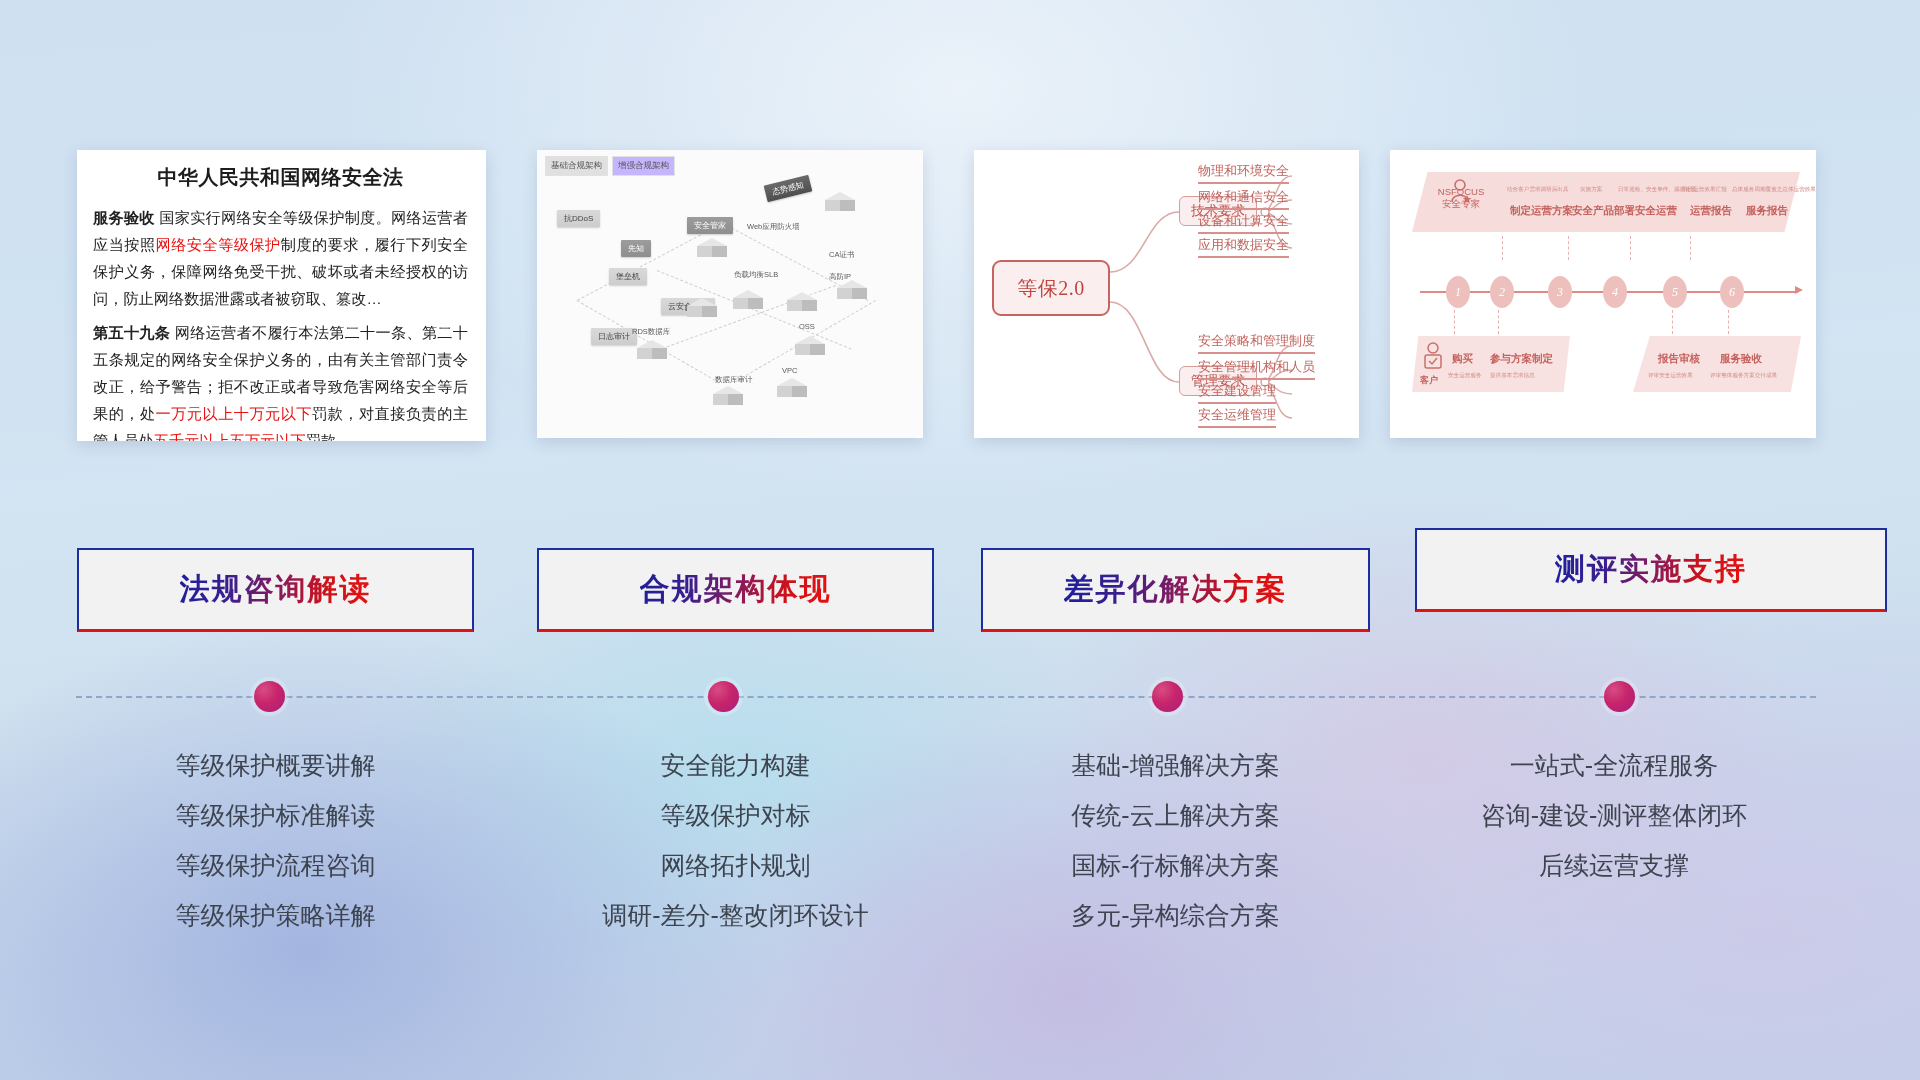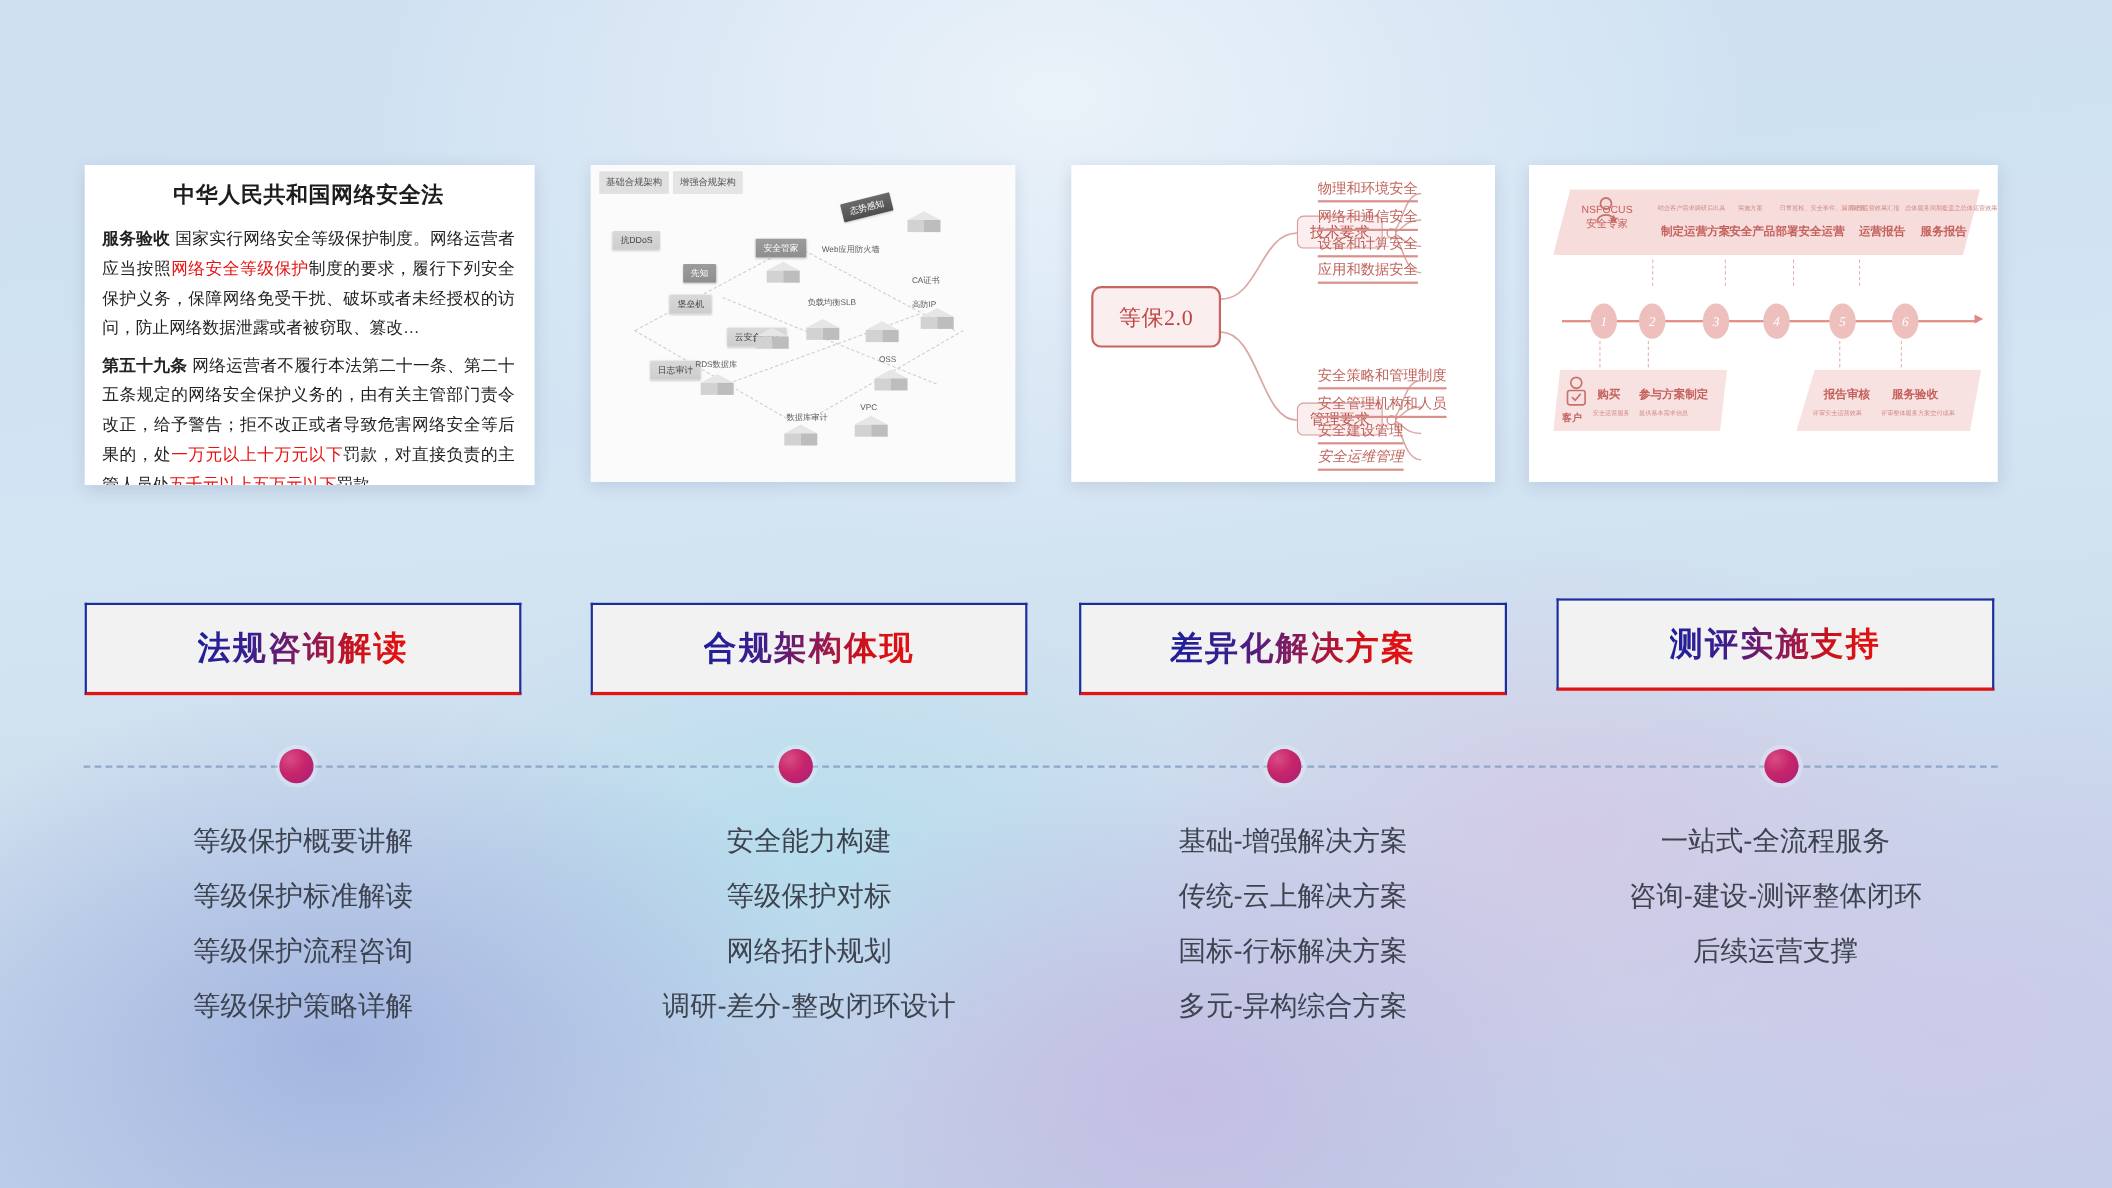--- a/index.html
+++ b/index.html
@@ -35,21 +35,21 @@
     text-align: center; font-size: 20px; font-weight: 700; color: #1d1d1d;
     letter-spacing: .5px; margin-bottom: 13px;
   }
   .law-p { font-size: 15.2px; line-height: 27px; color: #222; text-align: justify; margin-bottom: 7px; }
   .law-p b { font-weight: 700; }
   .hl { color: #e8110f; }
 
   
   .arch { position: relative; width: 100%; height: 100%; background: #fbfbfb; }
   .arch-tabs { position: absolute; top: 6px; left: 8px; display: flex; gap: 4px; }
-  .arch-tab { font-size: 8.5px; color: #555; background: #e5e5e5; padding: 3px 5px; border: 1px solid #e2e2e2; }
+  .arch-tab { font-size: 8.5px; color: #555; background: #c4b5fd; padding: 3px 5px; border: 1px solid #e2e2e2; }
   .arch-tab.sel { background: #e0e0e0; }
   .node {
     position: absolute; background: linear-gradient(#9c9c9c,#8e8e8e); color: #fff;
     font-size: 8px; padding: 3px 7px; white-space: nowrap; border-radius: 1px;
     box-shadow: 0 1px 2px rgba(0,0,0,.18);
   }
   .node.dark { background: linear-gradient(#6a6a6a,#4e4e4e); }
   .node.lite { background: linear-gradient(#d9d9d9,#cdcdcd); color: #444; }
   .tag { position: absolute; font-size: 7.5px; color: #5a5a5a; white-space: nowrap; }
   .cube { position: absolute; width: 30px; height: 22px; }
@@ -115,21 +115,21 @@
     display: flex; align-items: center; justify-content: center;
   }
   .titlebox span {
     font-size: 30px; font-weight: 600; letter-spacing: 2px;
     background: linear-gradient(100deg, #1c1f9c 0%, #3a1f8e 26%, #8a1a5a 52%, #cf1218 76%, #e81010 100%);
     -webkit-background-clip: text; background-clip: text; color: transparent;
   }
   .tb1 { left: 77px;   top: 548px; width: 397px; }
   .tb2 { left: 537px;  top: 548px; width: 397px; }
   .tb3 { left: 981px;  top: 548px; width: 389px; }
-  .tb4 { left: 1415px; top: 544px; width: 398px; }
+  .tb4 { left: 1415px; top: 528px; width: 472px; }
 
   
   .axis-line { position: absolute; left: 76px; top: 696px; width: 1740px; border-top: 2px dashed #8ea6c8; }
   .axis-dot {
     position: absolute; top: 681px; width: 31px; height: 31px; border-radius: 50%;
     background: radial-gradient(circle at 32% 28%, #d84c84 0%, #c7256a 45%, #a81d7e 100%);
     box-shadow: 0 0 0 4px rgba(255,255,255,0.22);
   }
   .ad1 { left: 254px; }
   .ad2 { left: 708px; }
@@ -269,21 +269,21 @@
       <div class="mm-branch" style="left:205px; top:216px;">管理要求</div>
 
       <div class="mm-leaf" style="left:224px; top:12px;">物理和环境安全</div>
       <div class="mm-leaf" style="left:224px; top:38px;">网络和通信安全</div>
       <div class="mm-leaf" style="left:224px; top:62px;">设备和计算安全</div>
       <div class="mm-leaf" style="left:224px; top:86px;">应用和数据安全</div>
 
       <div class="mm-leaf" style="left:224px; top:182px;">安全策略和管理制度</div>
       <div class="mm-leaf" style="left:224px; top:208px;">安全管理机构和人员</div>
       <div class="mm-leaf" style="left:224px; top:232px;">安全建设管理</div>
-      <div class="mm-leaf" style="left:224px; top:256px;font-style:italic;">安全运维管理</div>
+      <div class="mm-leaf" style="left:224px; top:256px;">安全运维管理</div>
     </div>
   </div>
 
   <div class="card c4">
     <div class="tl">
       <div class="tl-band"></div>
 
       <svg width="34" height="26" style="position:absolute;left:53px;top:28px">
         <circle cx="17" cy="7" r="5" fill="none" stroke="#c9706b" stroke-width="1.6"></circle>
         <path d="M9,24 C9,15 25,15 25,24" fill="none" stroke="#c9706b" stroke-width="1.6"></path>

